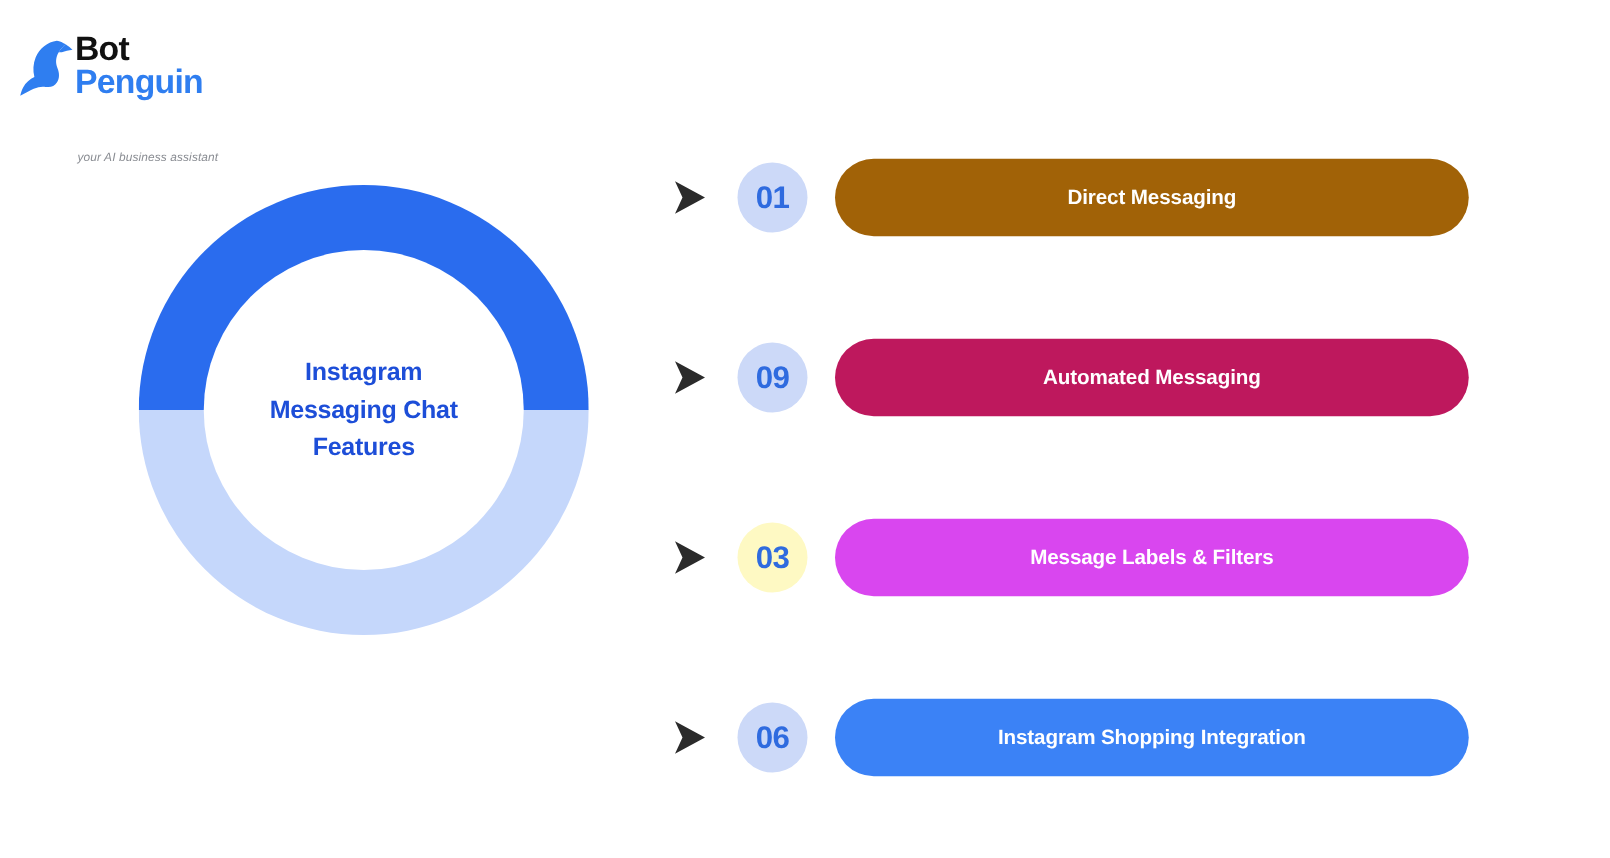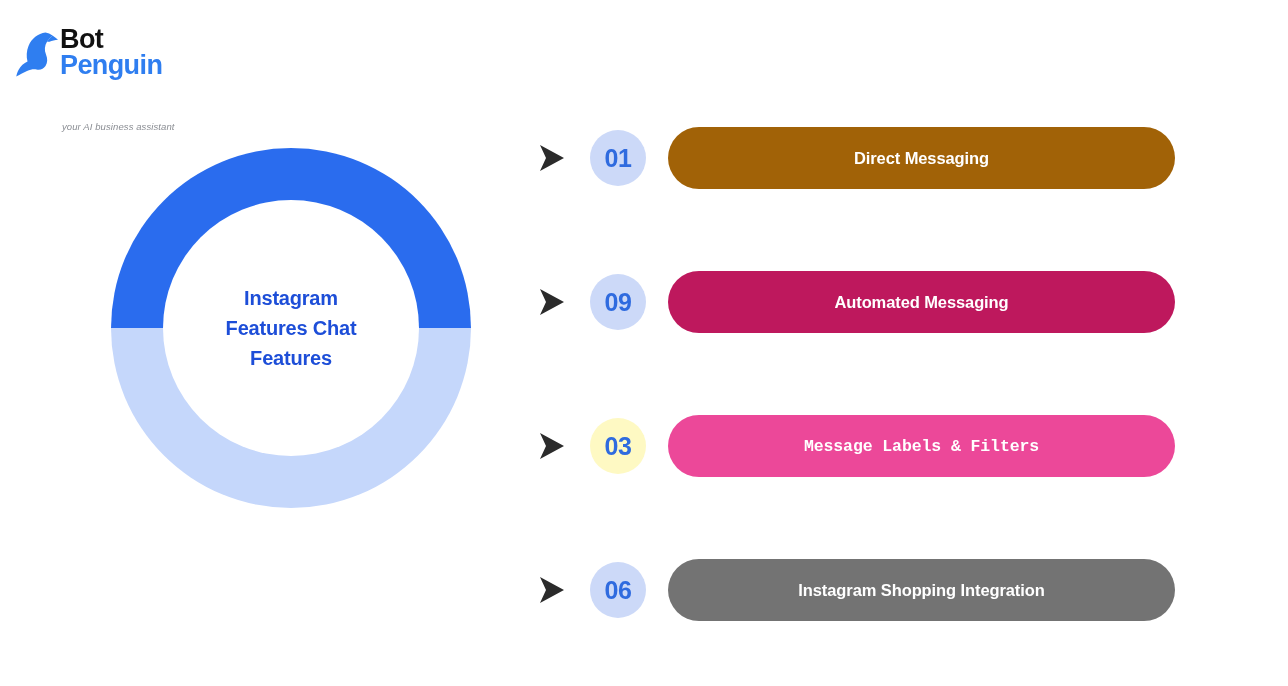--- a/index.html
+++ b/index.html
@@ -157,21 +157,21 @@
 </div>
 
 <div id="donut-chart">
   <svg id="donut-svg" width="360" height="360" viewBox="0 0 360 360" xmlns="http://www.w3.org/2000/svg">
     <path id="donut-top-arc" d="M 180 180 m -180 0 a 180 180 0 0 1 360 0 Z" fill="#2a6cee"></path>
     <path id="donut-bottom-arc" d="M 180 180 m 180 0 a 180 180 0 0 1 -360 0 Z" fill="#c5d7fb"></path>
     <circle id="donut-hole" cx="180" cy="180" r="128" fill="#ffffff"></circle>
   </svg>
   <div id="donut-center-text" style="color: #1d4ed8;">
     <span>Instagram</span>
-    <span>Features Chat</span>
+    <span>Messaging Chat</span>
     <span>Features</span>
   </div>
 </div>
 
 <div id="feature-list">
 
   <div class="feature-row">
     <span class="arrow-marker">
       <svg viewBox="0 0 34 34" width="34" height="34" xmlns="http://www.w3.org/2000/svg">
         <path d="M6 4 L30 17 L6 30 L12 17 Z" fill="#2b2b2b"></path>
@@ -191,26 +191,26 @@
     <span class="feature-pill" style="background: #be185d;">Automated Messaging</span>
   </div>
 
   <div class="feature-row">
     <span class="arrow-marker">
       <svg viewBox="0 0 34 34" width="34" height="34" xmlns="http://www.w3.org/2000/svg">
         <path d="M6 4 L30 17 L6 30 L12 17 Z" fill="#2b2b2b"></path>
       </svg>
     </span>
     <span class="num-badge" style="background: #fef9c3; color: rgb(47, 107, 223);">03</span>
-    <span class="feature-pill" style="background: #ec4899; font-family: Liberation Mono, monospace;">Message Labels &amp; Filters</span>
+    <span class="feature-pill" style="background: #d946ef;">Message Labels &amp; Filters</span>
   </div>
 
   <div class="feature-row">
     <span class="arrow-marker">
       <svg viewBox="0 0 34 34" width="34" height="34" xmlns="http://www.w3.org/2000/svg">
         <path d="M6 4 L30 17 L6 30 L12 17 Z" fill="#2b2b2b"></path>
       </svg>
     </span>
     <span class="num-badge" style="background: rgb(204, 217, 248); color: rgb(47, 107, 223);">06</span>
-    <span class="feature-pill" style="background: #737373;">Instagram Shopping Integration</span>
+    <span class="feature-pill" style="background: #3b82f6;">Instagram Shopping Integration</span>
   </div>
 
 </div>
 
 </body></html>

